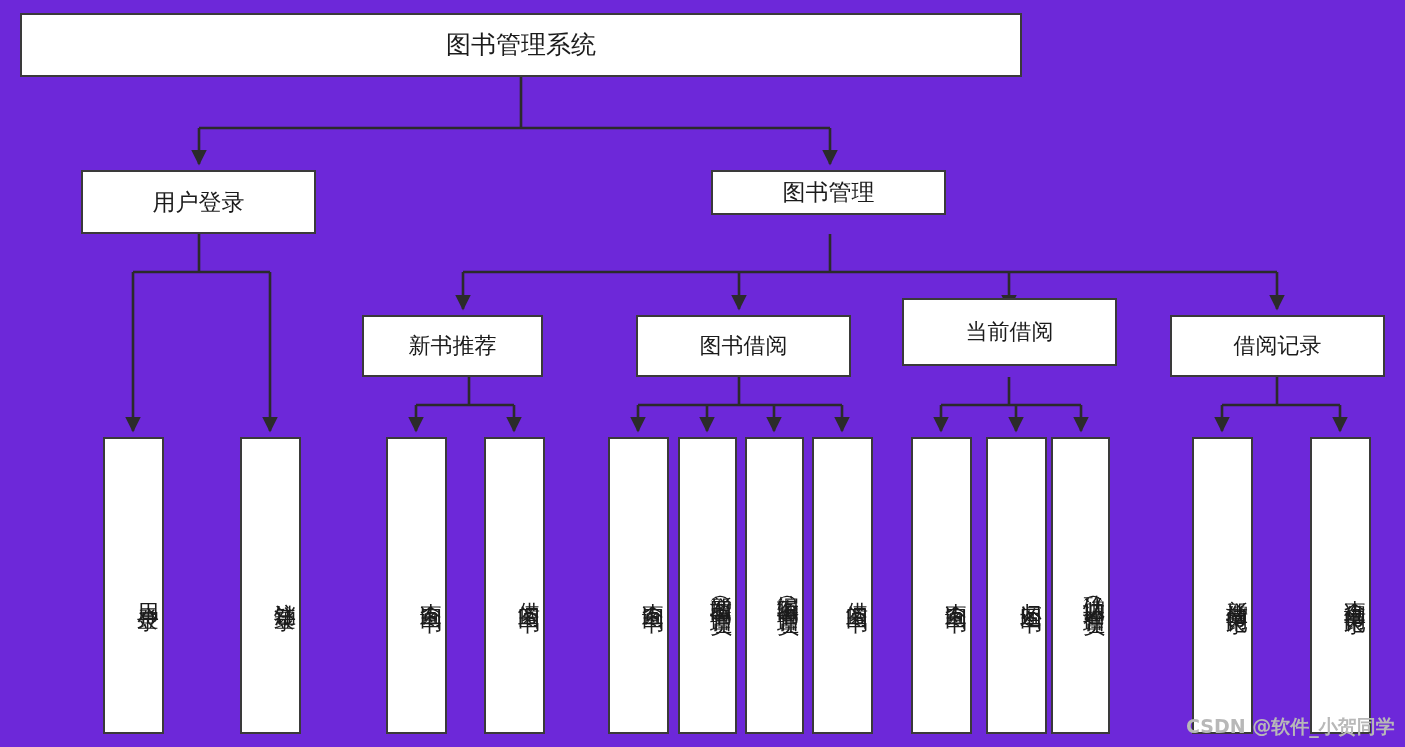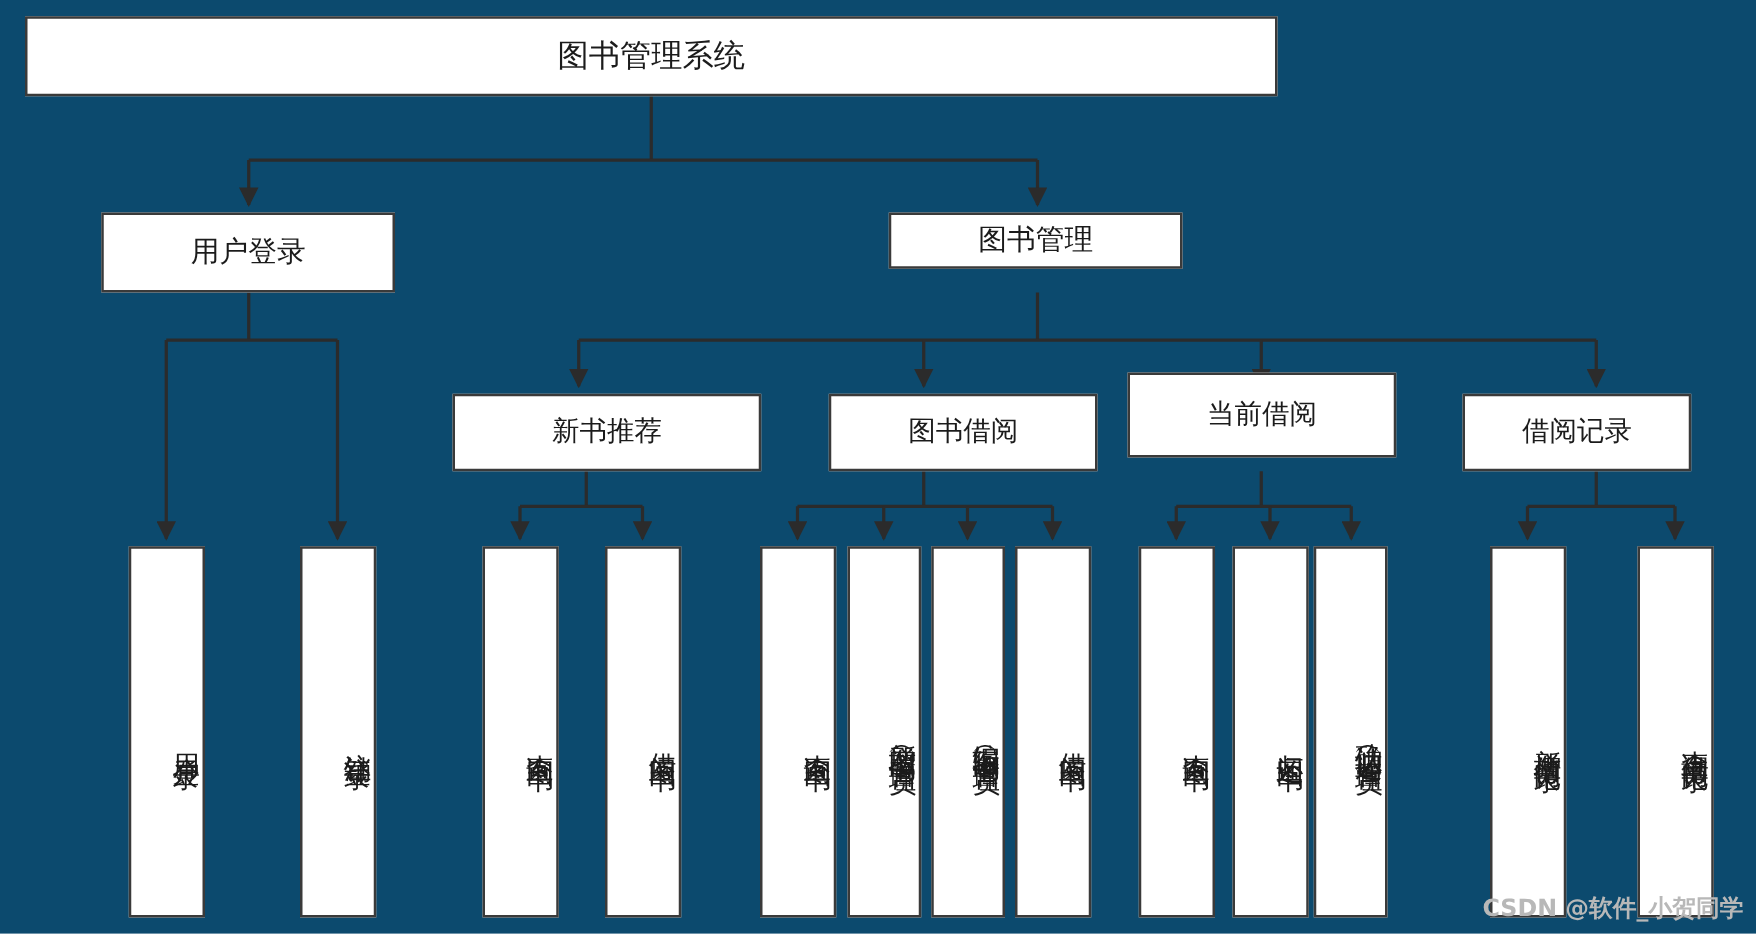--- a/index.html
+++ b/index.html
@@ -4,21 +4,21 @@
 <style>
   html, body {
     margin: 0;
     padding: 0;
     background: #ffffff;
   }
   #canvas {
     position: relative;
     width: 1405px;
     height: 747px;
-    background: #0c4a6e;
+    background: #6d28d9;
     font-family: "DejaVu Sans", "Liberation Sans", sans-serif;
     overflow: hidden;
   }
   #wires {
     position: absolute;
     left: 0;
     top: 0;
     width: 1405px;
     height: 747px;
     pointer-events: none;
@@ -123,30 +123,30 @@
     <span class="txt">图书管理系统</span>
   </div>
 
   <div class="node lvl1" style="left:81px; top:170px; width:235px; height:64px;">
     <span class="txt">用户登录</span>
   </div>
   <div class="node lvl1" style="left:711px; top:170px; width:235px; height:45px;">
     <span class="txt">图书管理</span>
   </div>
 
-  <div class="node lvl2" style="left:362px; top:315px; width:247px; height:62px;">
+  <div class="node lvl2" style="left:362px; top:315px; width:181px; height:62px;">
     <span class="txt">新书推荐</span>
   </div>
-  <div class="node lvl2" style="left:663px; top:315px; width:215px; height:62px;">
+  <div class="node lvl2" style="left:636px; top:315px; width:215px; height:62px;">
     <span class="txt">图书借阅</span>
   </div>
   <div class="node lvl2" style="left:902px; top:298px; width:215px; height:68px;">
     <span class="txt">当前借阅</span>
   </div>
-  <div class="node lvl2" style="left:1170px; top:315px; width:183px; height:62px;">
+  <div class="node lvl2" style="left:1170px; top:315px; width:215px; height:62px;">
     <span class="txt">借阅记录</span>
   </div>
 
   <div class="node leaf" style="left:103px; top:437px; width:61px; height:297px;">
     <span class="txt">用户登录</span>
   </div>
   <div class="node leaf" style="left:240px; top:437px; width:61px; height:297px;">
     <span class="txt">注销登录</span>
   </div>
 

